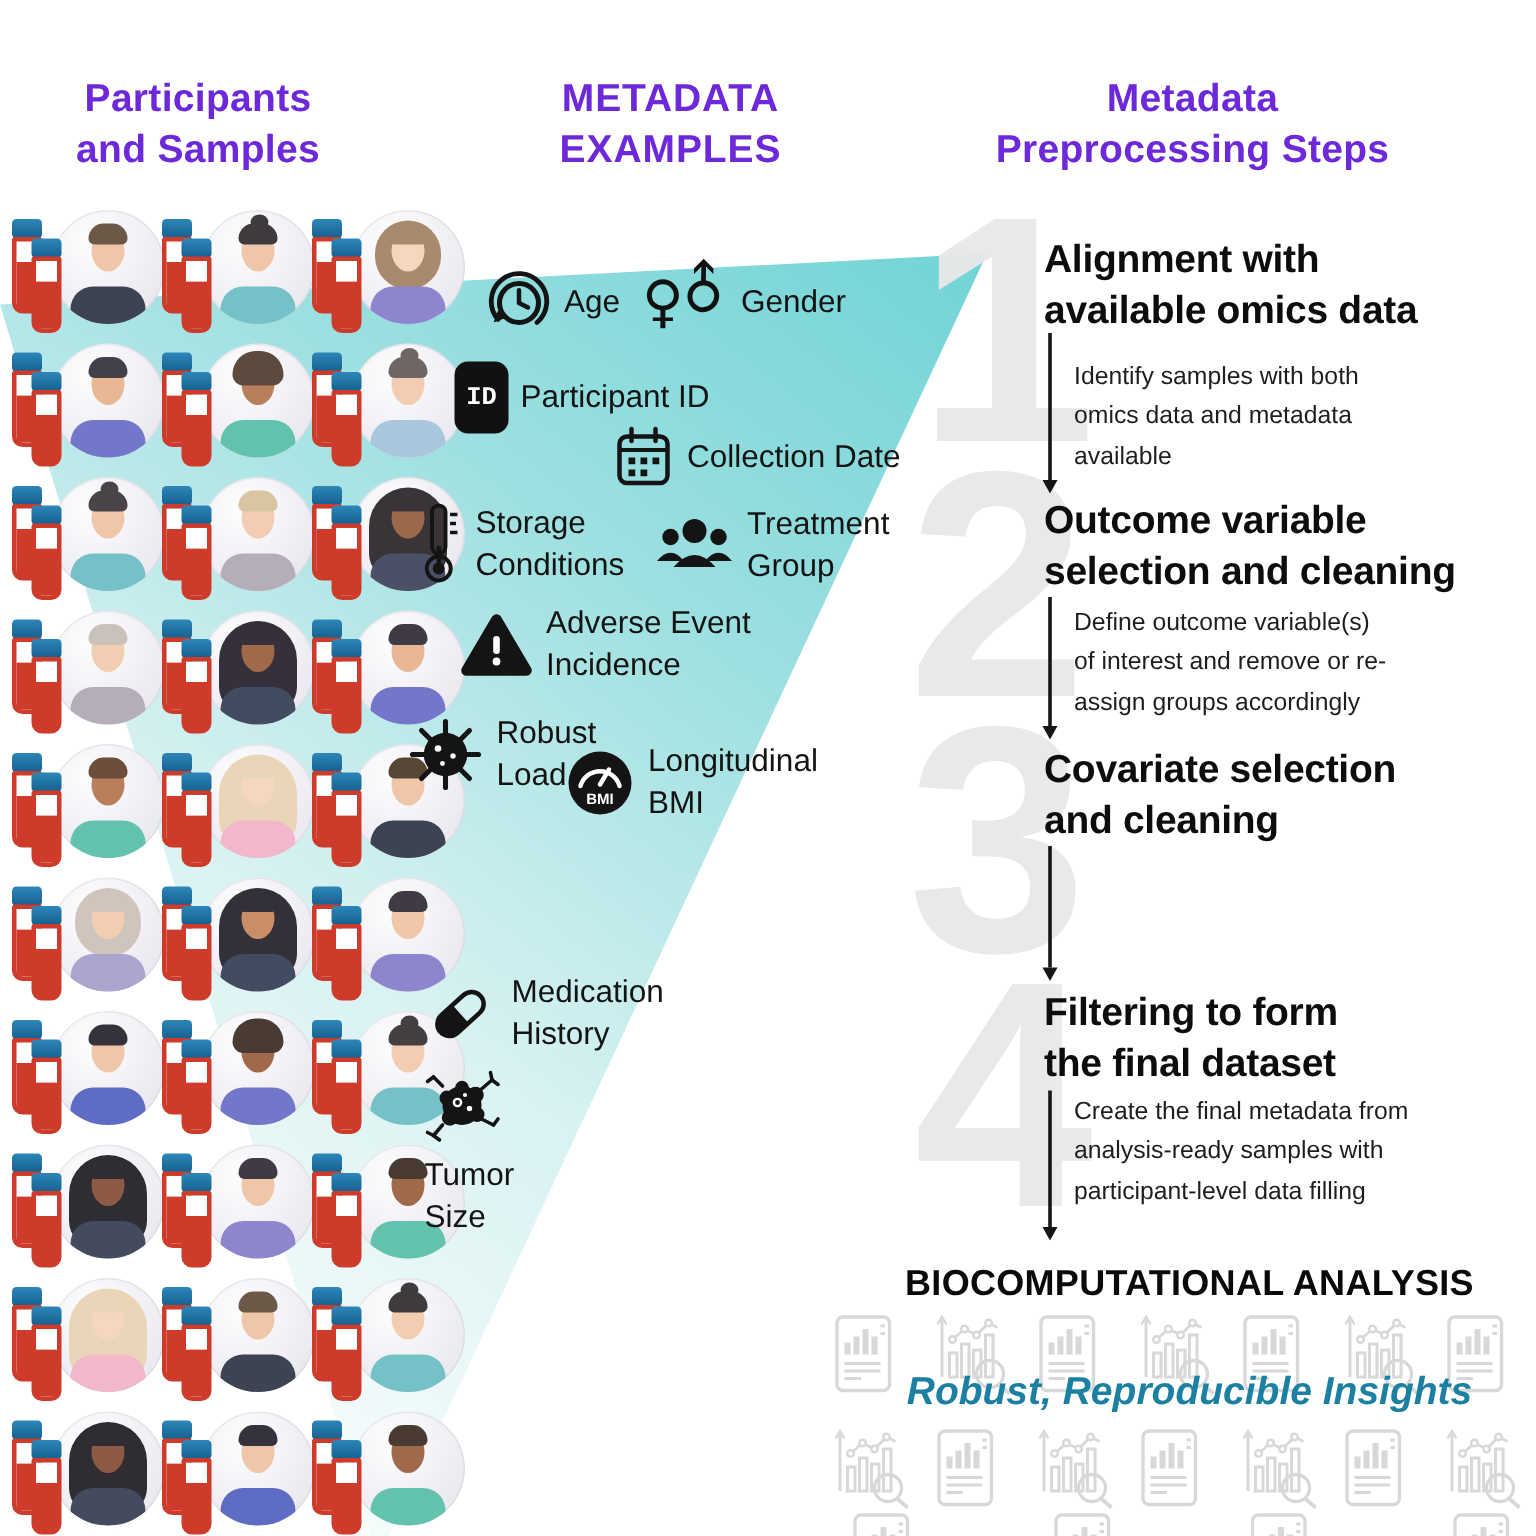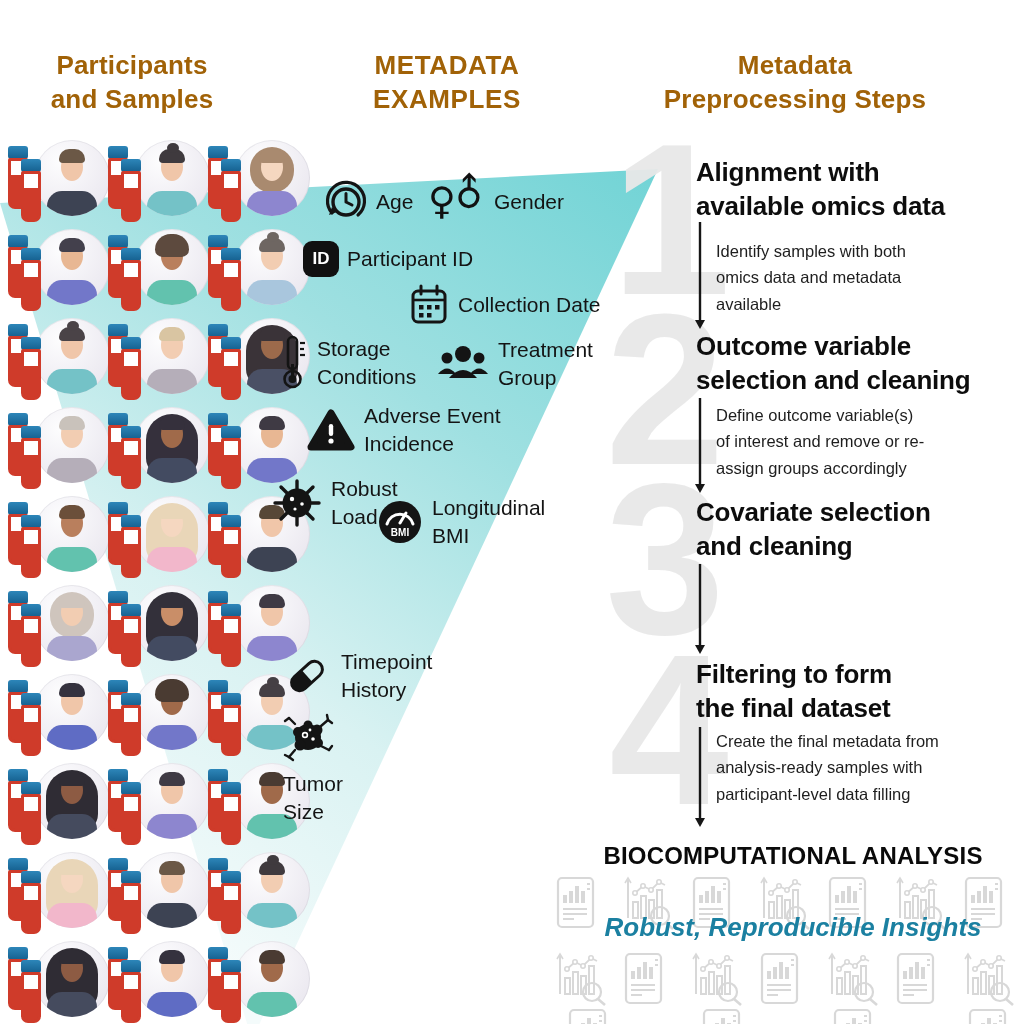--- a/index.html
+++ b/index.html
@@ -1,20 +1,20 @@
 <!DOCTYPE html>
 <html><head>
 <meta charset="utf-8">
 <style>
   html,body{margin:0;padding:0;background:#fff;}
   #canvas{position:relative;width:1024px;height:1024px;overflow:hidden;background:#fff;
           font-family:"Liberation Sans",sans-serif;color:#161616;}
   .abs{position:absolute;}
   
-  .col-header{position:absolute;text-align:center;font-weight:800;color:#a16207;
+  .col-header{position:absolute;text-align:center;font-weight:800;color:#6d28d9;
               font-size:26px;line-height:1.32;letter-spacing:.2px;white-space:pre-line;}
   
   svg.overlay{position:absolute;left:0;top:0;pointer-events:none;}
   
   .giant-num{position:absolute;width:130px;text-align:center;font-size:215px;font-weight:700;
              line-height:1;color:rgba(232,232,232,0.95);z-index:2;}
   
   .p-cell{position:absolute;width:104px;height:86px;z-index:3;}
   .avatar{position:absolute;left:26px;top:2px;width:76px;height:76px;border-radius:50%;
           background:radial-gradient(circle at 35% 28%,#fdfdfe 0%,#efedf3 60%,#e6e3ec 100%);
@@ -573,21 +573,21 @@
 
   <div class="meta-item" style="left:428px;top:176px;">
     <span style="display:inline-block;width:58px;height:52px;position:relative;">
       <span class="glyph" style="position:absolute;left:0;top:6px;font-size:38px;line-height:1;">♀</span>
       <span class="glyph" style="position:absolute;left:24px;top:-2px;font-size:38px;line-height:1;transform:rotate(-45deg);">♂</span>
     </span>
     <span class="meta-label">Gender</span>
   </div>
 
   <div class="meta-item" style="left:303px;top:241px;">
-    <span style="display:flex;align-items:center;justify-content:center;width:36px;height:36px;background:#111;border-radius:9px;">
+    <span style="display:flex;align-items:center;justify-content:center;width:36px;height:48px;background:#111;border-radius:9px;font-family:Liberation Mono, monospace;">
       <span style="color:#fff;font-weight:800;font-size:17px;">ID</span>
     </span>
     <span class="meta-label">Participant ID</span>
   </div>
 
 
   <div class="meta-item" style="left:408px;top:283px;">
     <svg class="micon" width="42" height="44" viewBox="0 0 42 44">
       <rect x="5" y="8" width="32" height="31" rx="5" fill="none" stroke="#141414" stroke-width="3"></rect>
       <line x1="13" y1="3" x2="13" y2="11" stroke="#141414" stroke-width="3" stroke-linecap="round"></line>
@@ -672,21 +672,21 @@
   </div>
 
 
   <div class="meta-item" style="left:281px;top:648px;">
     <svg class="micon" width="52" height="52" viewBox="0 0 52 52">
       <g transform="rotate(-42 26 26)">
         <rect x="8" y="18" width="36" height="16" rx="8" fill="none" stroke="#141414" stroke-width="3"></rect>
         <path d="M16,18 L26,18 L26,34 L16,34 A 8,8 0 0 1 8,26 A 8,8 0 0 1 16,18 z" fill="#141414"></path>
       </g>
     </svg>
-    <span class="meta-label">Timepoint
+    <span class="meta-label">Medication
 History</span>
   </div>
 
   <div class="abs" style="left:283px;top:712px;z-index:5;">
     <svg class="micon" width="52" height="52" viewBox="0 0 52 52">
       <g stroke="#141414" stroke-width="2.4" stroke-linecap="round">
         <line x1="38" y1="14" x2="45" y2="8"></line>
           <line x1="45" y1="8" x2="49" y2="11"></line>
           <line x1="45" y1="8" x2="44" y2="3"></line>
         <line x1="38" y1="34" x2="46" y2="38"></line>

